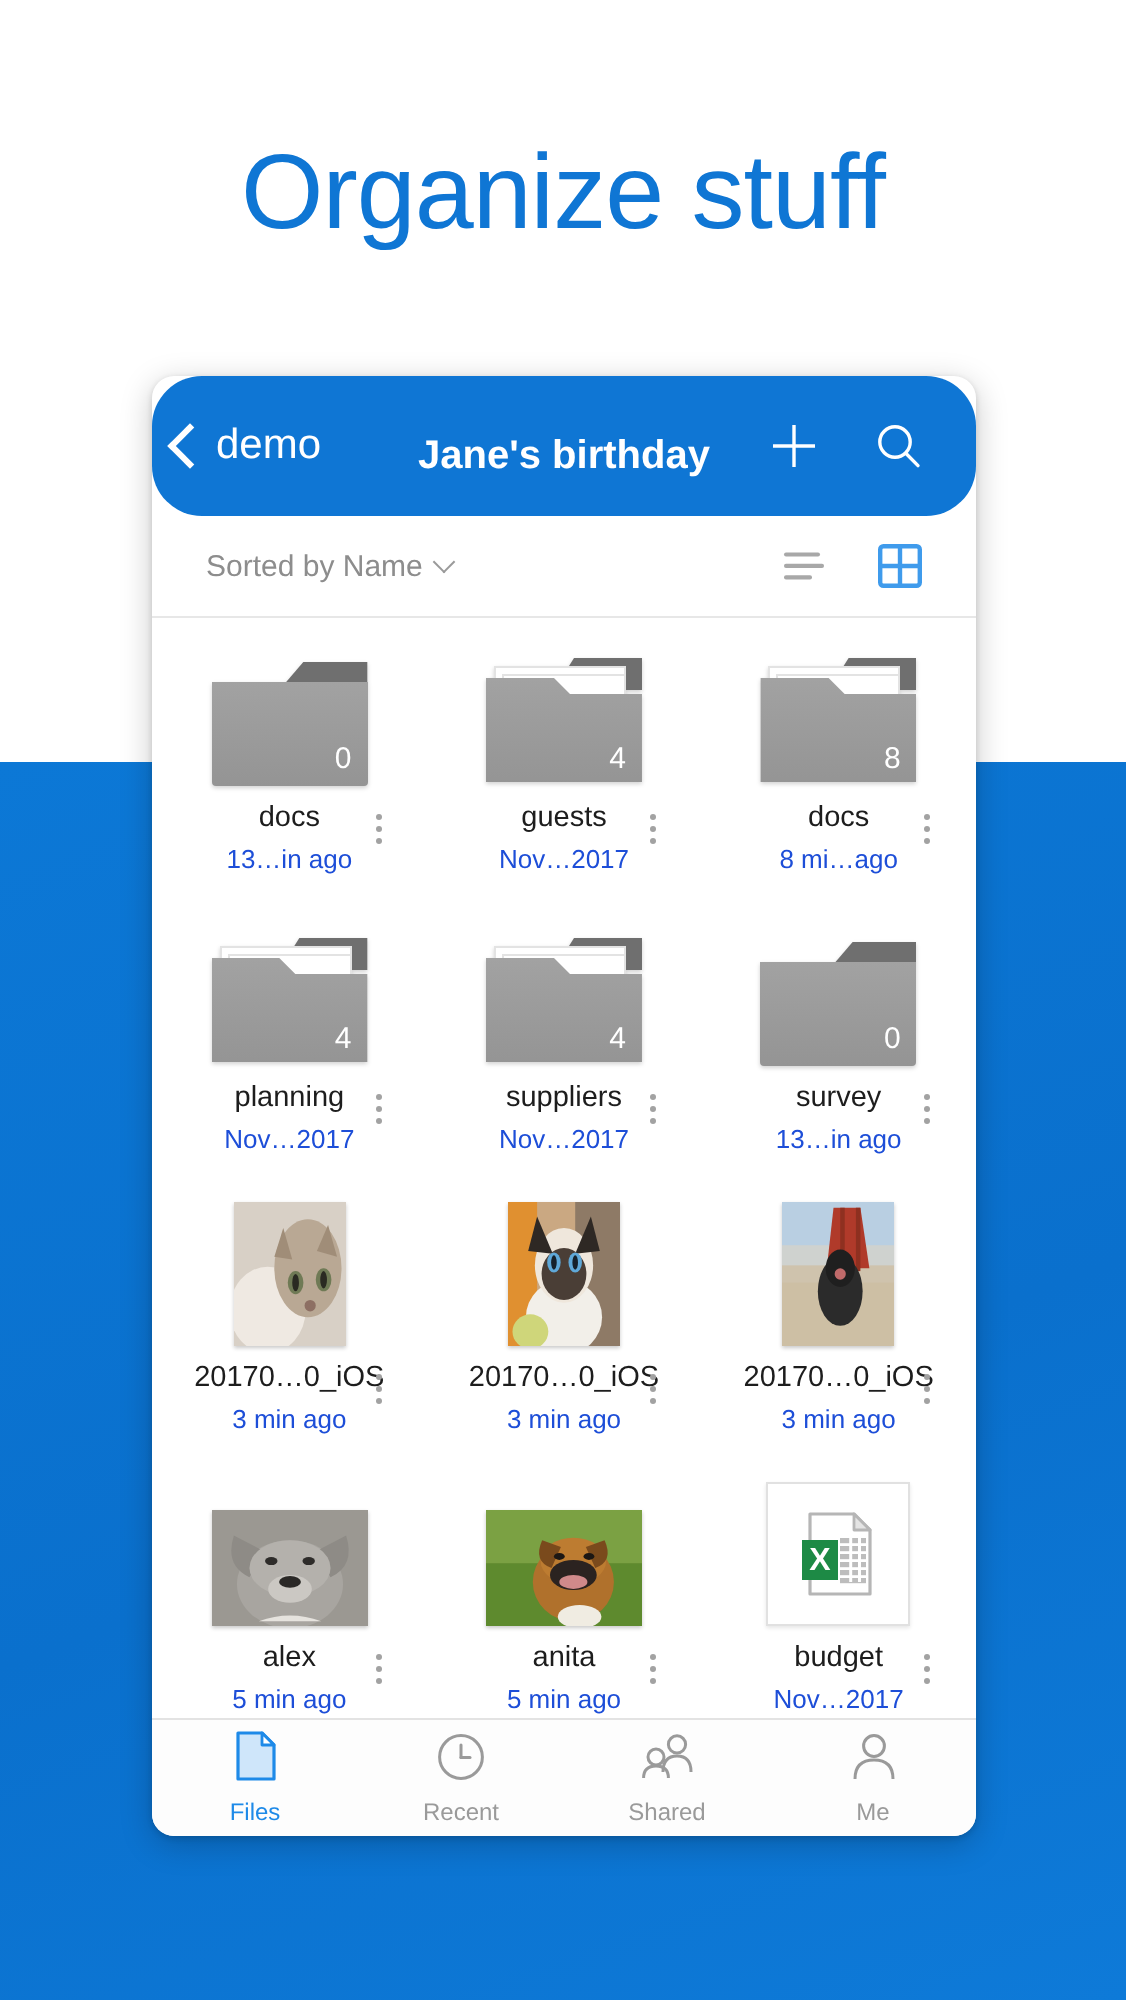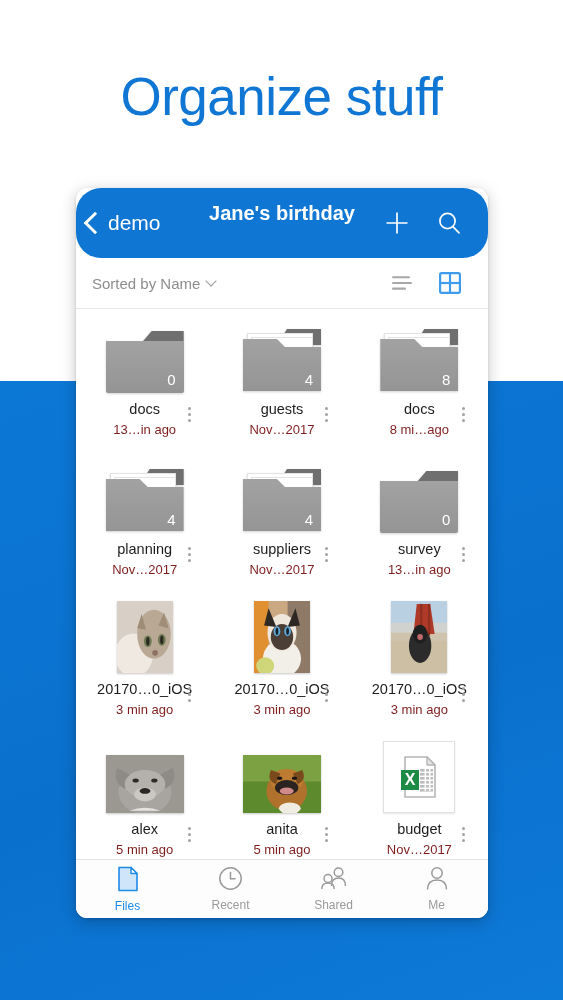--- a/index.html
+++ b/index.html
@@ -85,21 +85,21 @@
     display: inline-block;
   }
   #back-label {
     color: #ffffff;
     font-size: 21px;
     font-weight: 400;
   }
   #header-titles {
     position: absolute;
     left: 0; right: 0;
-    top: 13px;
+    top: 28px;
     text-align: center;
     pointer-events: none;
   }
   #header-title {
     color: #ffffff;
     font-size: 20px;
     font-weight: bold;
     line-height: 24px;
   }
   #header-subtitle {
@@ -118,20 +118,21 @@
   .hdr-icon { cursor: pointer; display: block; }
 
   
   #sort-bar {
     flex: 0 0 50px;
     height: 50px;
     display: flex;
     align-items: center;
     border-bottom: 1px solid #e7e7e7;
     background: #fff;
+    padding-left: 11px;
   }
   #sort-control {
     margin-left: 16px;
     display: flex;
     align-items: center;
     cursor: pointer;
   }
   #sort-label {
     color: #8d8d8d;
     font-size: 15px;
@@ -181,21 +182,21 @@
   }
   .item-name {
     font-size: 14.5px;
     color: #1d1d1d;
     margin-top: 8px;
     line-height: 17px;
     white-space: nowrap;
   }
   .item-date {
     font-size: 13px;
-    color: #7f1d1d;
+    color: #1d4ed8;
     margin-top: 4px;
     line-height: 16px;
     white-space: nowrap;
   }
   .kebab {
     position: absolute;
     right: 16px;
     top: 86px;
     width: 16px;
     height: 26px;

